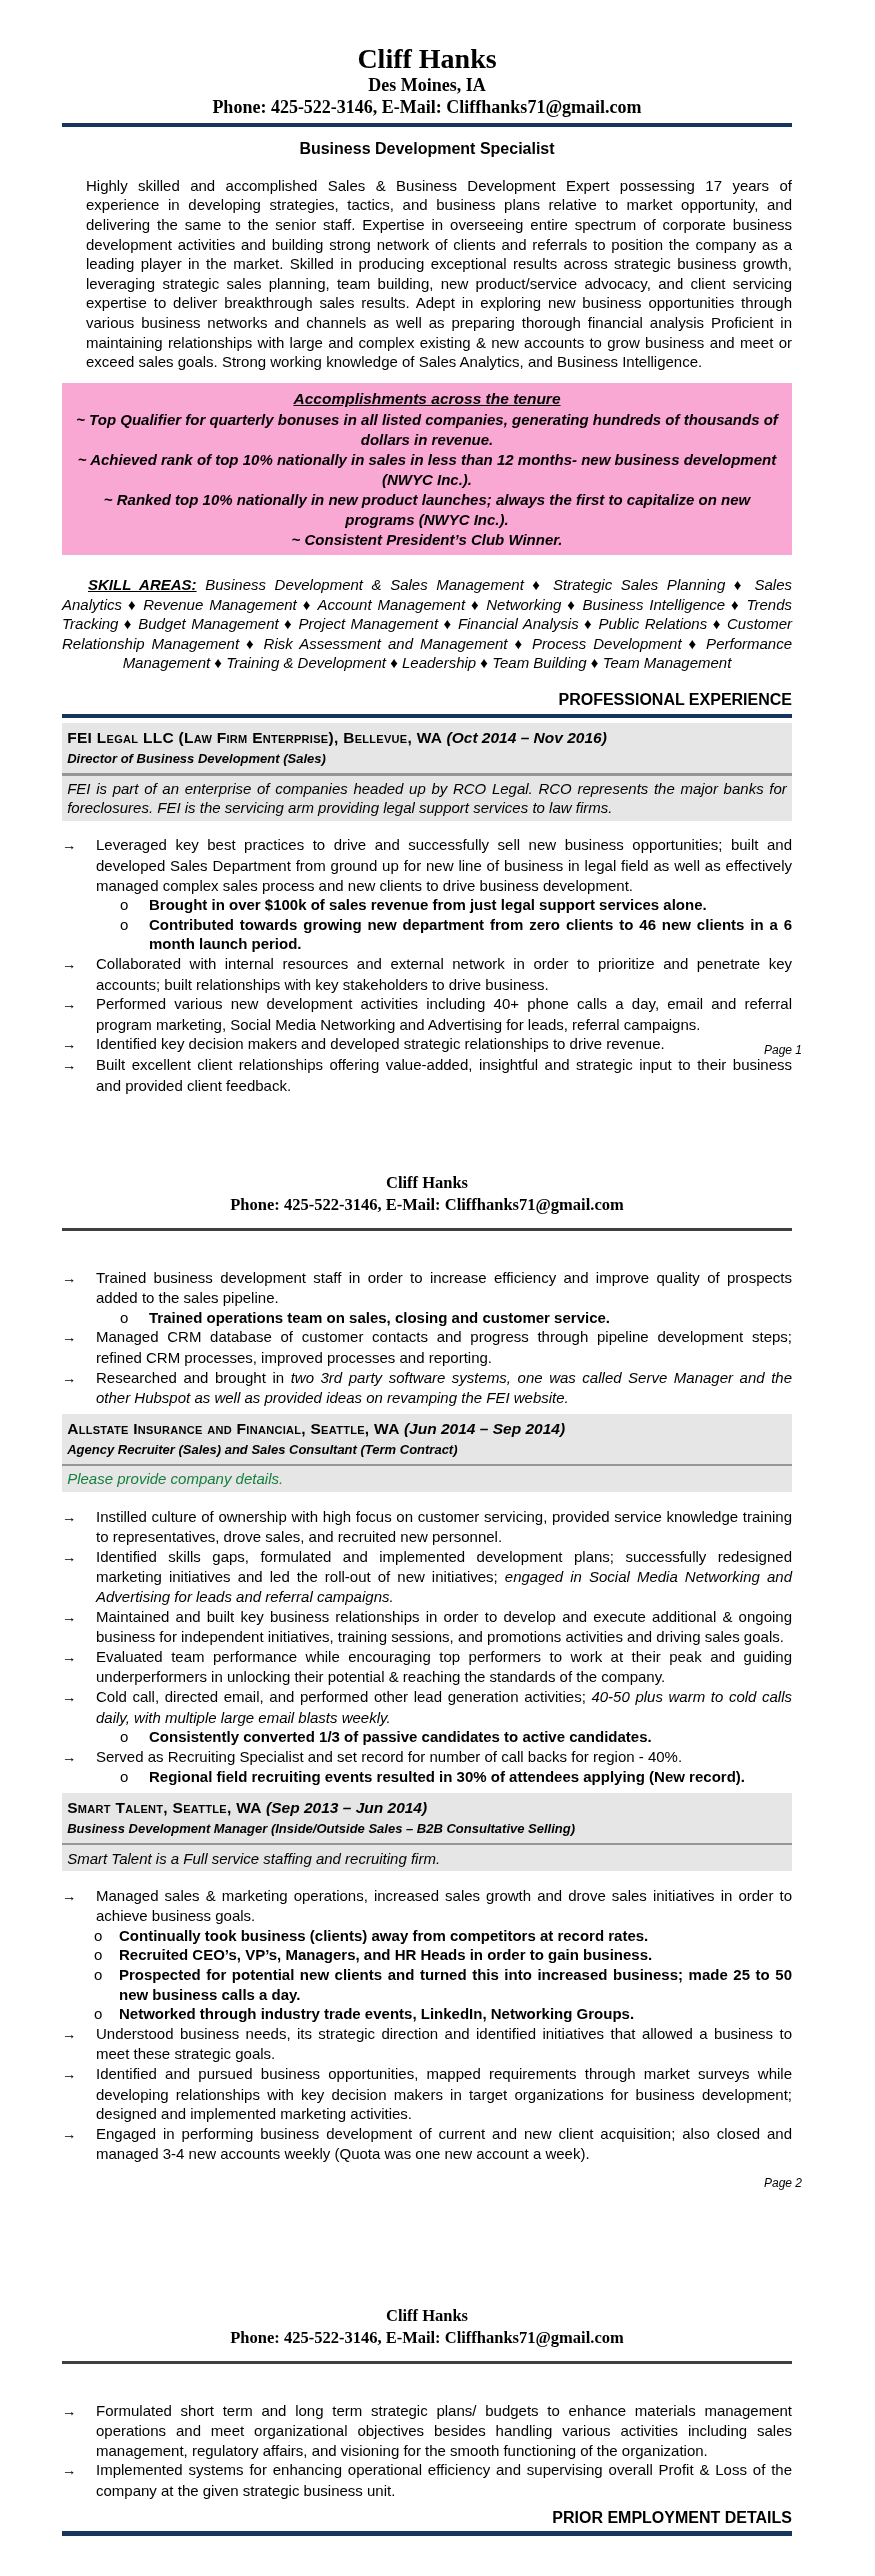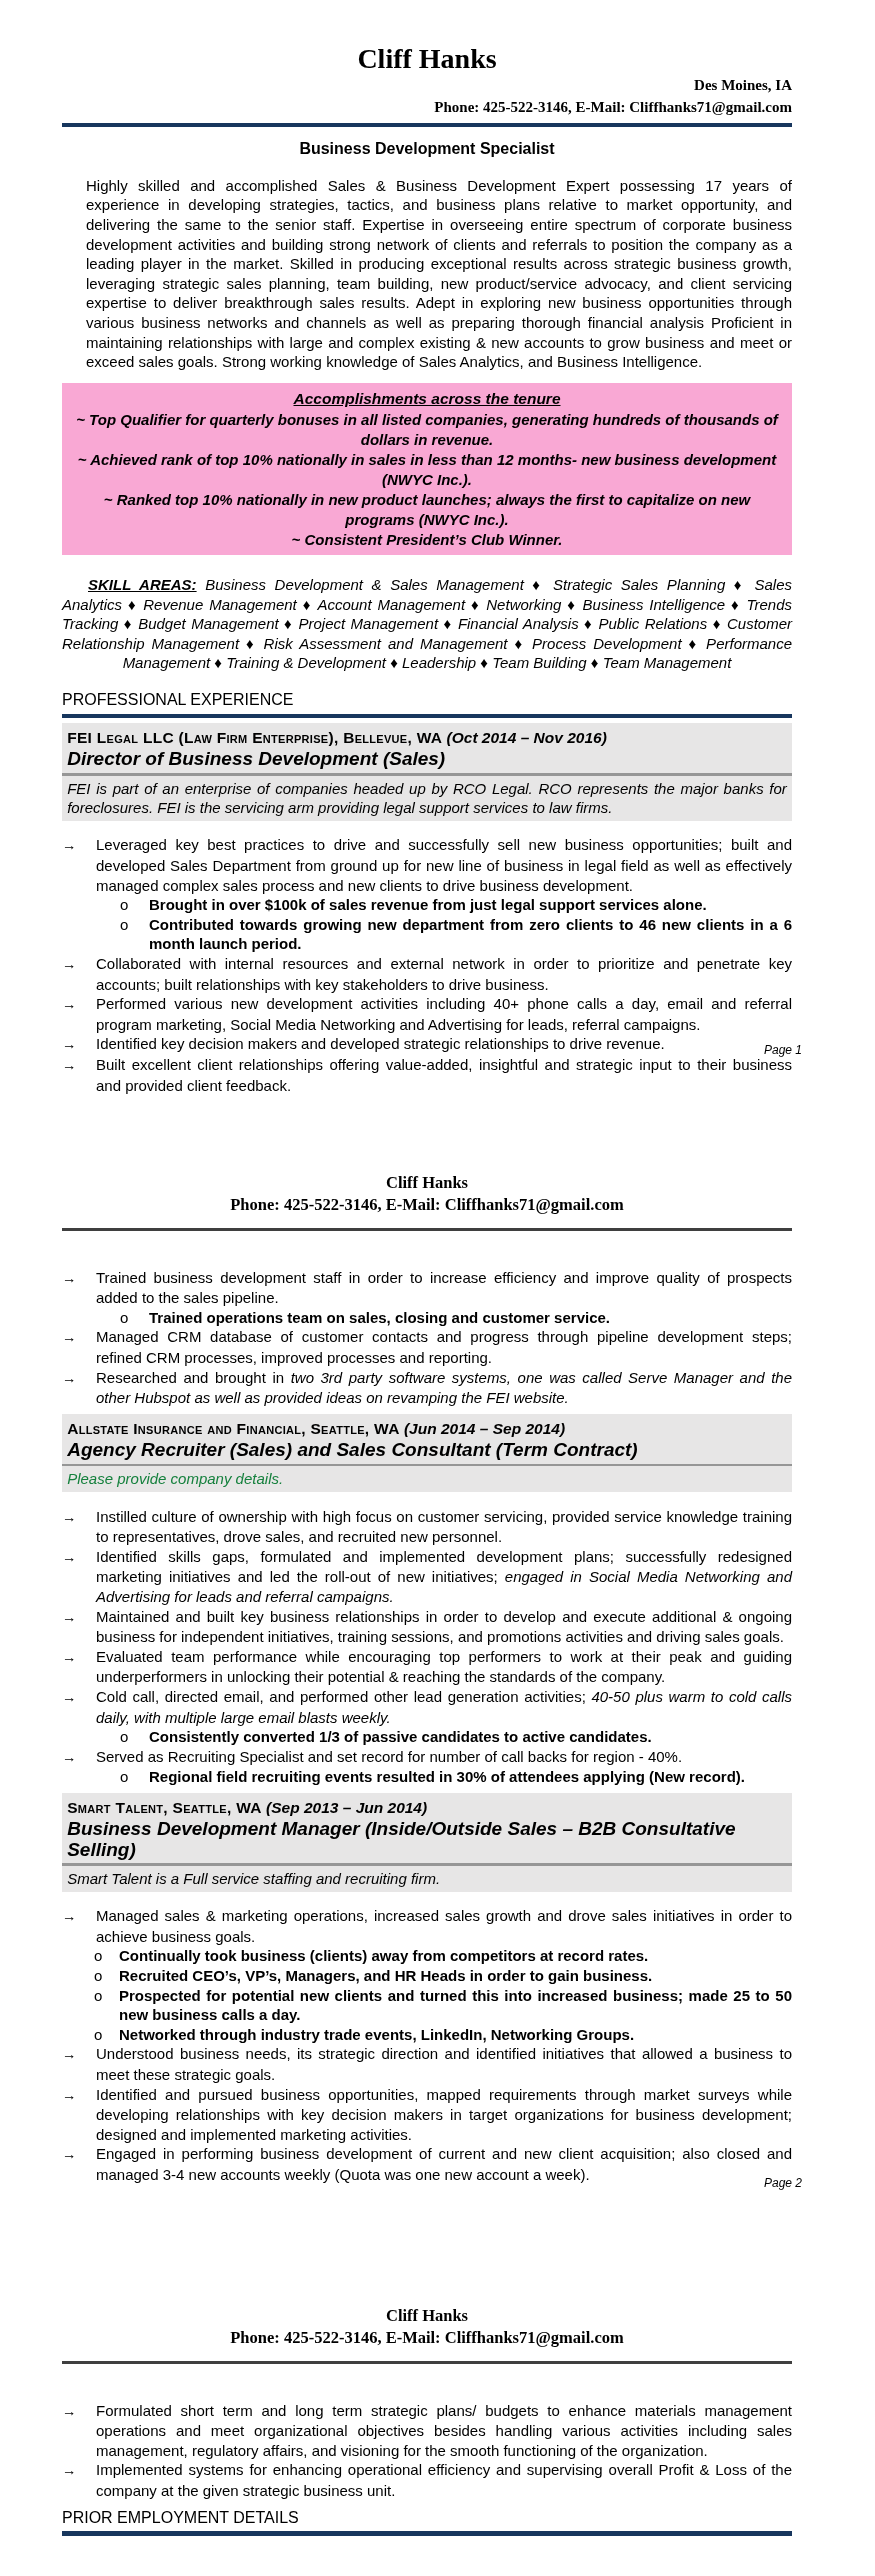--- a/index.html
+++ b/index.html
@@ -3,50 +3,50 @@
 <meta charset="utf-8">
 <style>
   html,body{margin:0;padding:0;}
   body{width:876px;height:3400px;background:#ffffff;color:#000;
        font-family:"Liberation Sans",sans-serif;overflow:hidden;}
   .page{position:relative;width:854px;height:1133px;padding:0 62px;box-sizing:border-box;overflow:hidden;}
 
   
   .bh{padding-top:43px;text-align:center;font-family:"Liberation Serif",serif;font-weight:bold;}
   .bh .nm{font-size:28px;line-height:32px;}
-  .bh .loc,.bh .ph{font-size:15px;line-height:21.6px;text-align:right;}
+  .bh .loc,.bh .ph{font-size:18px;line-height:21.6px;}
   .sh{padding-top:39px;text-align:center;font-family:"Liberation Serif",serif;font-weight:bold;}
   .sh .nm,.sh .ph{font-size:16.5px;line-height:21.6px;}
 
   .rule{height:4.1px;background:#17365d;margin-top:5.2px;}
   .rule.gray{height:3.1px;background:#3f3f3f;margin-top:12.4px;}
 
   .doc-title{margin-top:11.3px;text-align:center;font-weight:bold;font-size:16px;line-height:19.6px;}
 
   .para{font-size:15px;line-height:19.6px;text-align:justify;}
   .para.summary{margin-top:17.5px;margin-left:24px;}
 
   .acc{margin-top:11.3px;background:#f9a8d4;text-align:center;font-weight:bold;font-style:italic;
        font-size:15px;line-height:20px;padding:4.1px 13.4px 5.2px;}
   .acc .t{font-size:15.5px;line-height:23px;text-decoration:underline;}
 
   .skills{margin-top:19.6px;font-size:15px;line-height:19.6px;font-style:italic;
           text-align:justify;text-align-last:center;text-indent:26px;}
   .skills .lead{font-weight:bold;text-decoration:underline;}
 
   .sec-wrap{margin-top:18.5px;}
-  .sec-h{text-align:left;font-weight:normal;font-size:16px;line-height:18.5px;}
+  .sec-h{text-align:right;font-weight:bold;font-size:16px;line-height:18.5px;}
   .sec-wrap .rule{margin-top:4.1px;}
   .blist + .sec-wrap{margin-top:8.2px;}
 
   .co-box{margin-top:5.2px;background:#e7e6e6;padding:3.1px 5.2px;}
   .co-name{font-size:15.5px;line-height:23px;font-weight:bold;}
   .co-name .sc{font-variant:small-caps;letter-spacing:0.3px;}
   .co-name .dates{font-style:italic;}
-  .co-role{font-size:19px;line-height:20.6px;font-weight:bold;font-style:italic;}
+  .co-role{font-size:13px;line-height:20.6px;font-weight:bold;font-style:italic;}
   .co-div{height:2.6px;background:#969696;margin:3.1px -5.2px;}
   .co-desc{font-size:15px;line-height:19.6px;font-style:italic;text-align:justify;}
   .co-desc.blue{color:#15803d;}
   .blist + .co-box{margin-top:6.2px;}
 
   .blist{margin-top:15.5px;}
   .sh + .blist{margin-top:37px;}
   .co-box + .blist{margin-top:14.4px;}
   .b-item{font-size:15px;line-height:19.6px;text-align:justify;padding-left:34px;text-indent:-34px;}
   .b-item .arr{display:inline-block;width:34px;text-indent:0;font-weight:normal;font-size:14.4px;}

